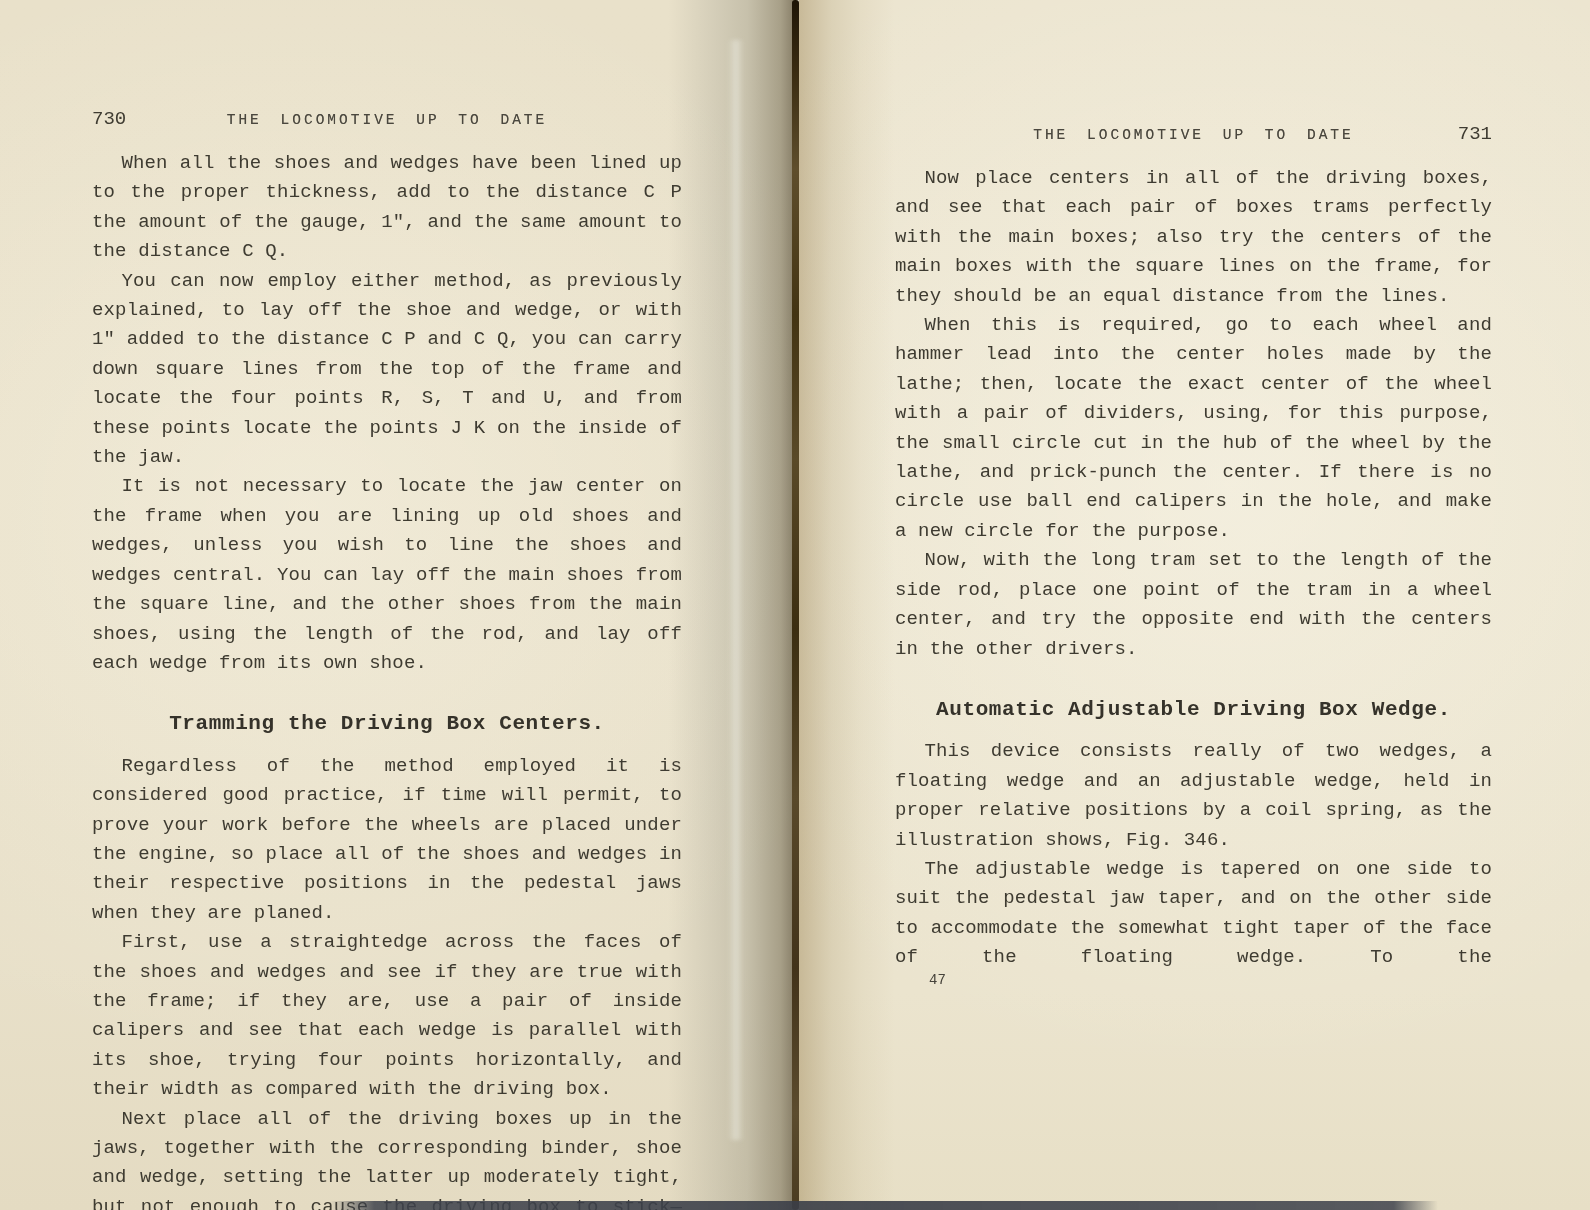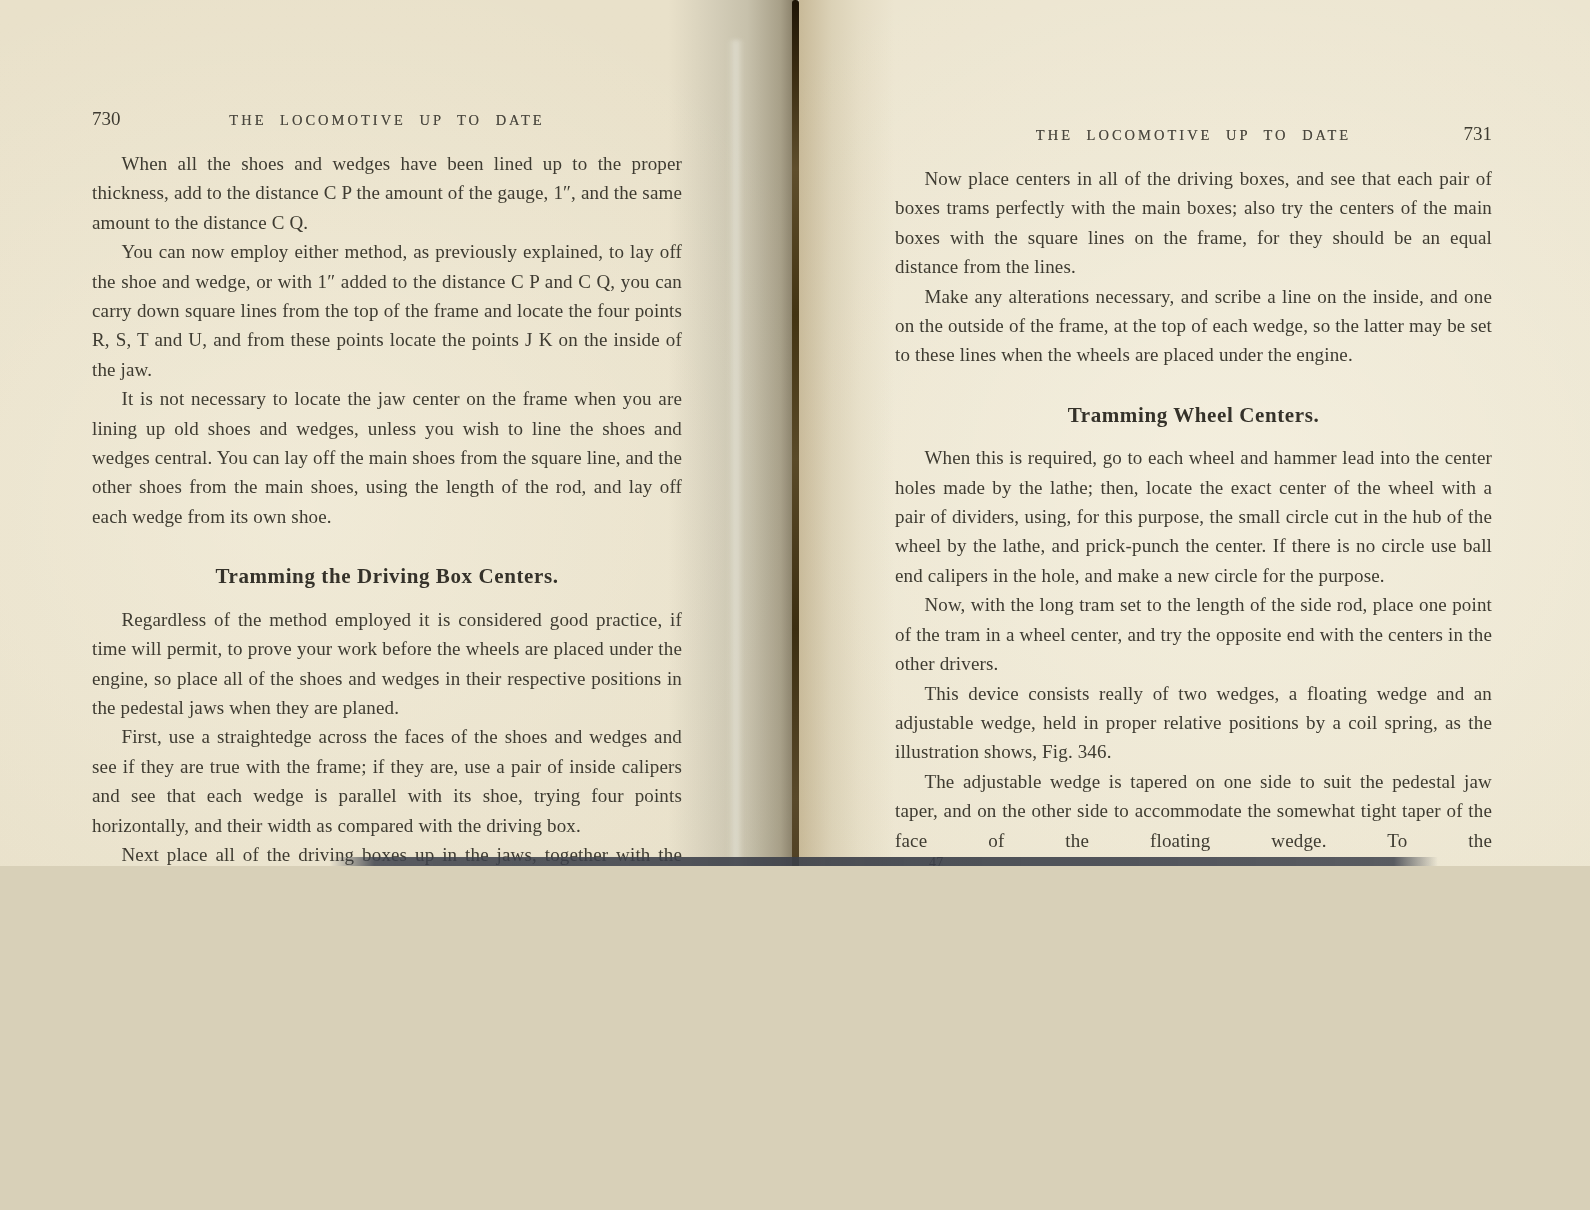--- a/index.html
+++ b/index.html
@@ -3,23 +3,23 @@
 <meta charset="utf-8">
 <style>
   html, body {
     margin: 0;
     padding: 0;
     background: #d8d0b8;
   }
   .scan {
     position: relative;
     width: 1590px;
-    height: 866px;
+    height: 1210px;
     overflow: hidden;
-    font-family: Liberation Serif, serif;
+    font-family: Liberation Mono, monospace;
     color: #3e3b31;
   }
 
   
   .page {
     position: absolute;
     top: 0;
     height: 1210px;
   }
   .page.left {
@@ -191,24 +191,23 @@
 
   <div class="page right">
     <div class="col">
       <div class="running-head">
         <span class="page-number"></span>
         <span class="running-title">THE LOCOMOTIVE UP TO DATE</span>
         <span class="page-number">731</span>
       </div>
       <div class="page-body">
         <p>Now place centers in all of the driving boxes, and see that each pair of boxes trams perfectly with the main boxes; also try the centers of the main boxes with the square lines on the frame, for they should be an equal distance from the lines.</p>
-        <p>Make any alterations necessary, and scribe a line on the inside, and one on the outside of the frame, at the top of each wedge, so the latter may be set to these lines when the wheels are placed under the engine.</p>
-        <h2>Tramming Wheel Centers.</h2>
         <p>When this is required, go to each wheel and hammer lead into the center holes made by the lathe; then, locate the exact center of the wheel with a pair of dividers, using, for this purpose, the small circle cut in the hub of the wheel by the lathe, and prick-punch the center.  If there is no circle use ball end calipers in the hole, and make a new circle for the purpose.</p>
         <p>Now, with the long tram set to the length of the side rod, place one point of the tram in a wheel center, and try the opposite end with the centers in the other drivers.</p>
+        <h2>Automatic Adjustable Driving Box Wedge.</h2>
         <p>This device consists really of two wedges, a floating wedge and an adjustable wedge, held in proper relative positions by a coil spring, as the illustration shows, Fig. 346.</p>
         <p class="cont">The adjustable wedge is tapered on one side to suit the pedestal jaw taper, and on the other side to accommodate the somewhat tight taper of the face of the floating wedge.  To the</p>
         <span class="signature-mark">47</span>
       </div>
     </div>
   </div>
 
   <div class="gutter-shade-left"></div>
   <div class="page-curl-highlight"></div>
   <div class="crease"></div>

